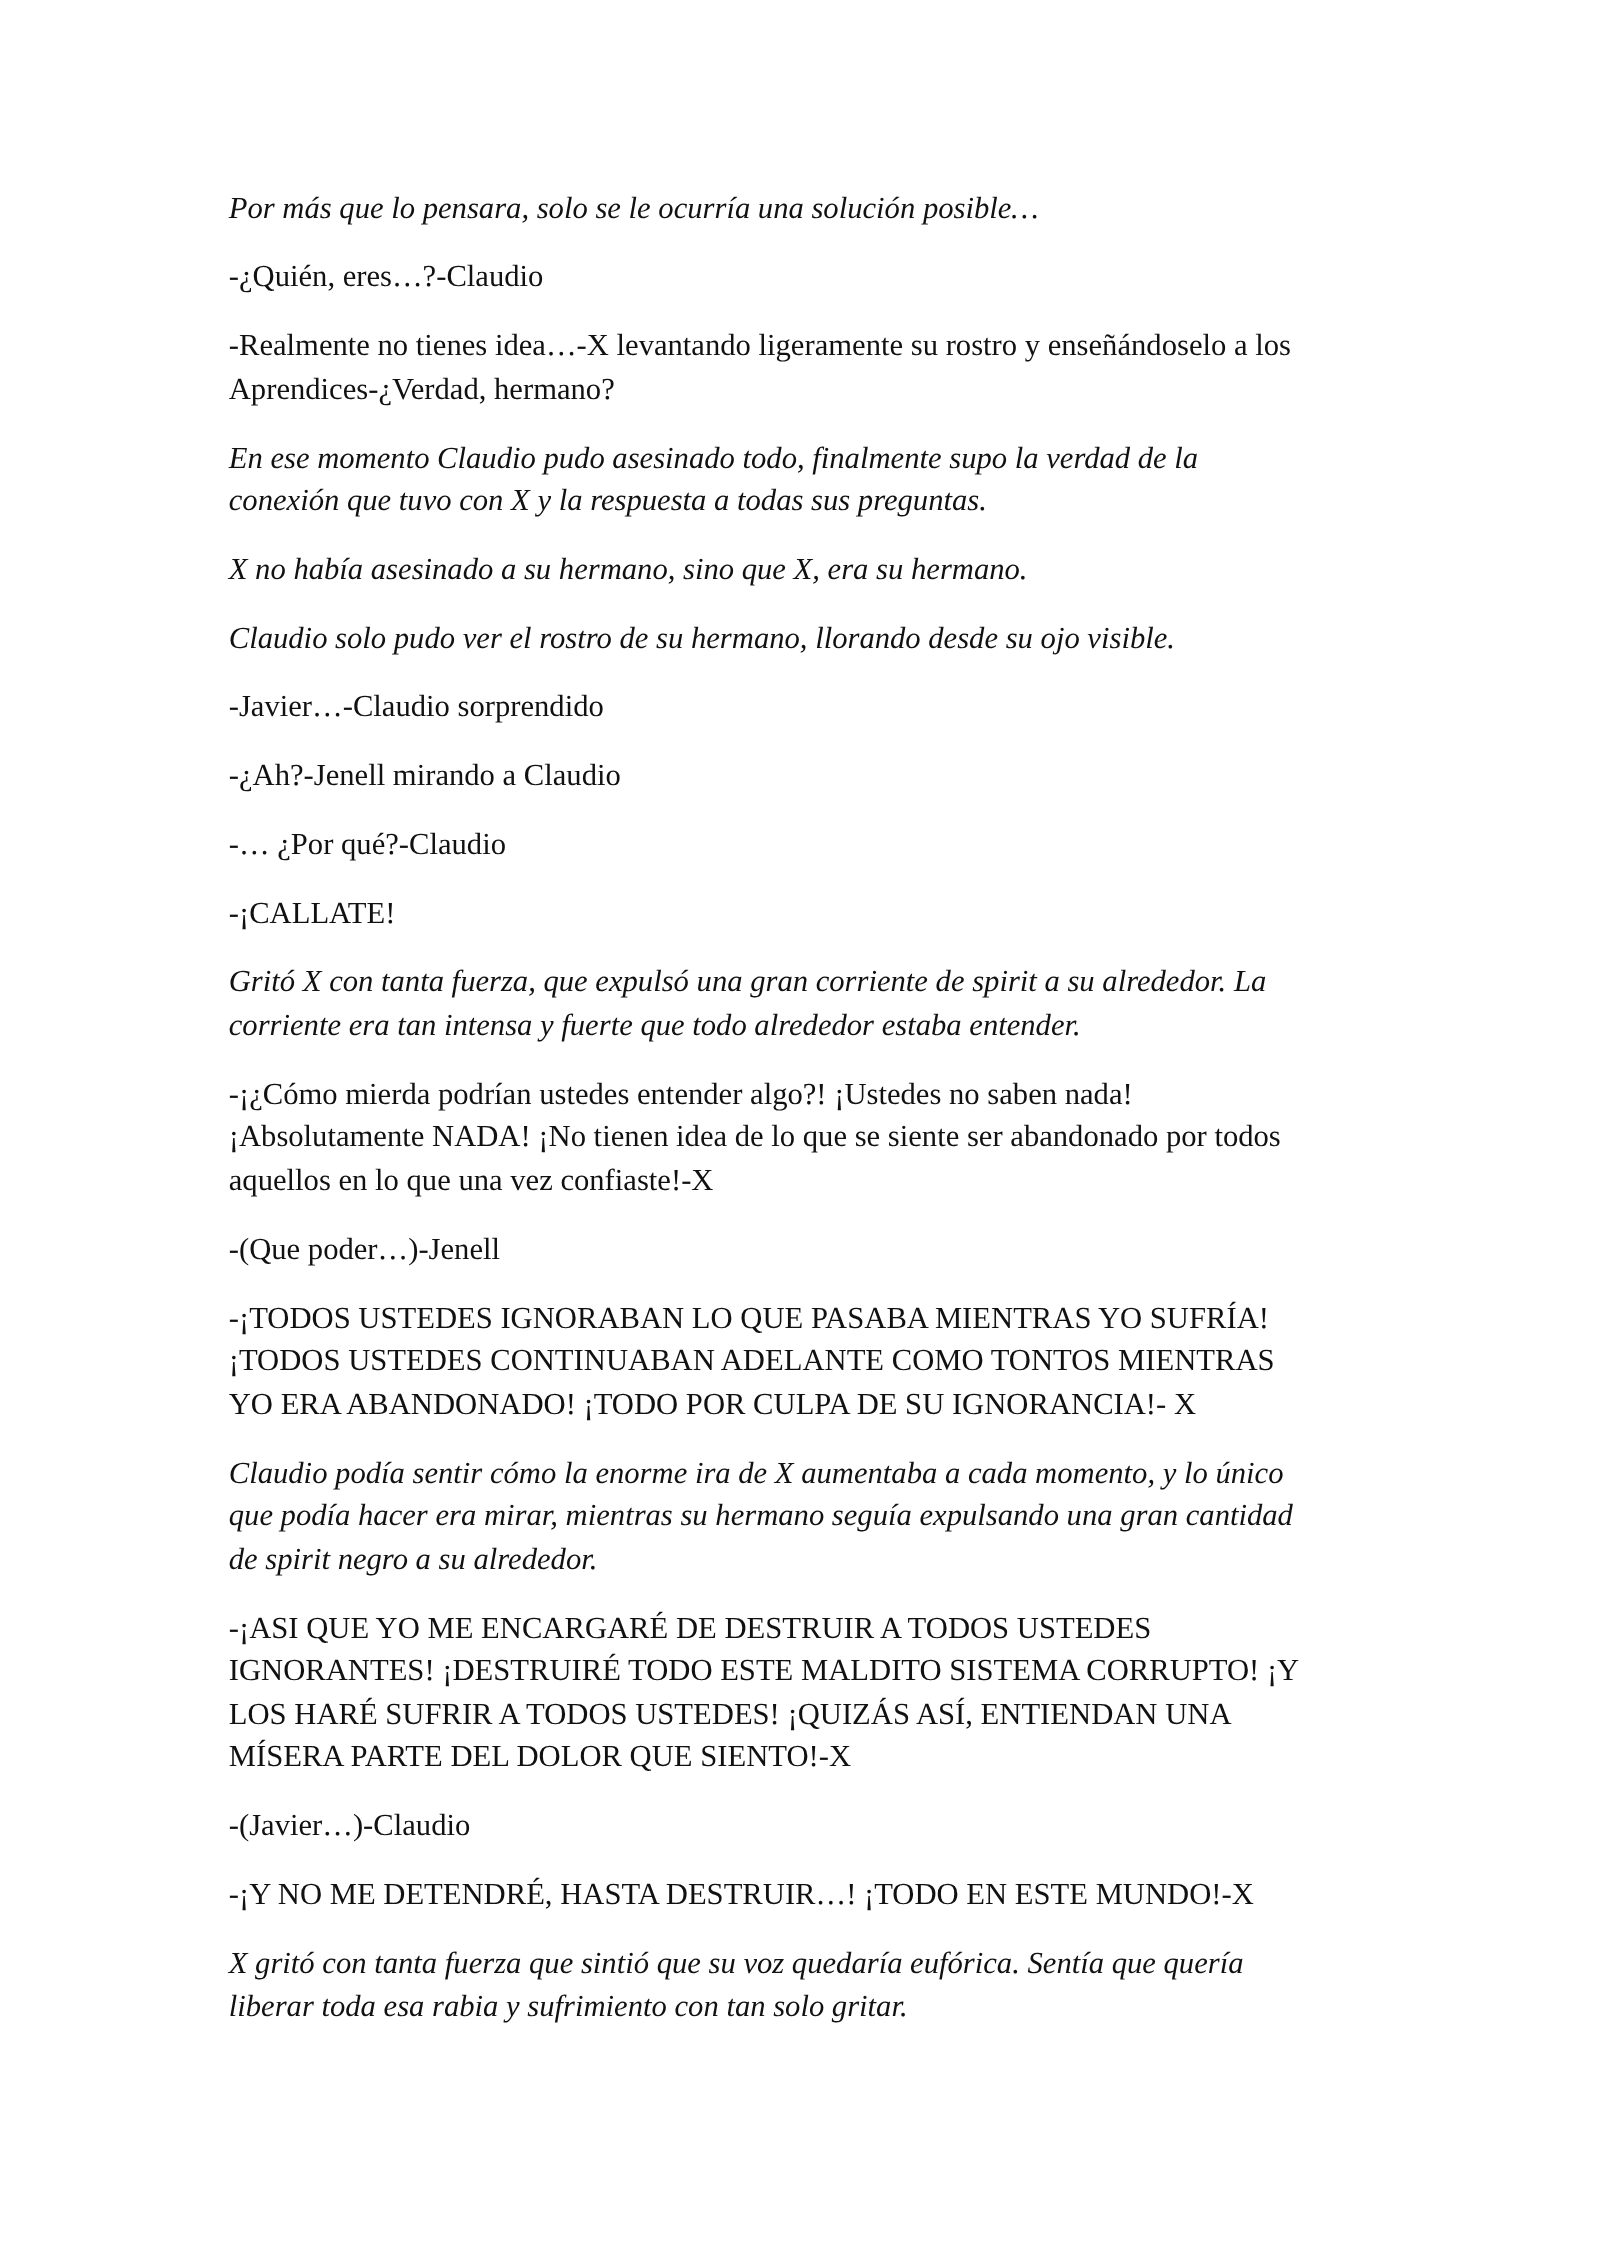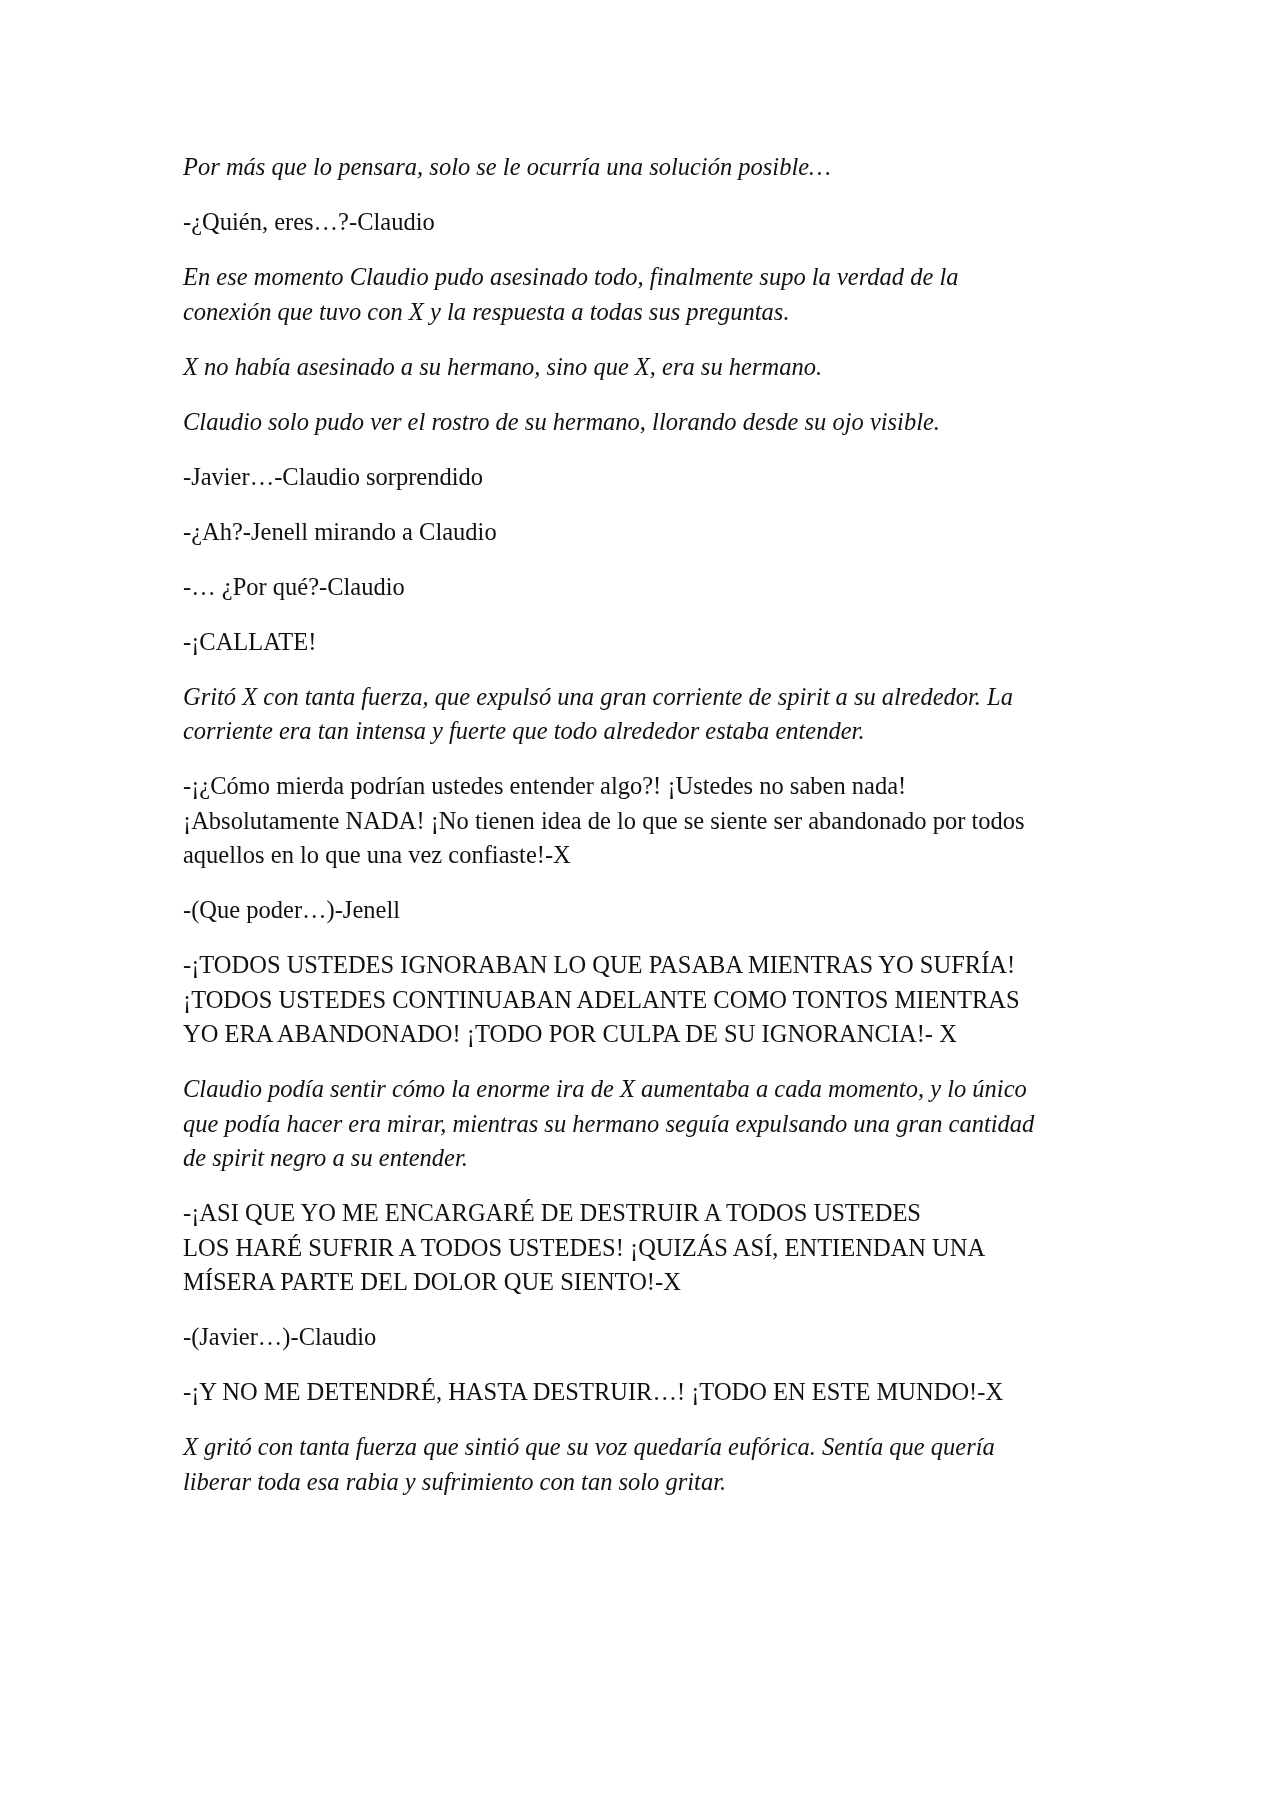--- a/index.html
+++ b/index.html
@@ -50,20 +50,24 @@
   <div class="content">
 
     <p class="para narration">
       <span class="line">Por más que lo pensara, solo se le ocurría una solución posible…</span>
     </p>
 
     <p class="para dialogue">
       <span class="line">-¿Quién, eres…?-Claudio</span>
     </p>
 
+    <p class="para dialogue">
+      <span class="line">-Realmente no tienes idea…-X levantando ligeramente su rostro y enseñándoselo a los</span>
+      <span class="line">Aprendices-¿Verdad, hermano?</span>
+    </p>
 
     <p class="para narration">
       <span class="line">En ese momento Claudio  pudo asesinado todo, finalmente supo la verdad de la</span>
       <span class="line">conexión que tuvo con X y la respuesta a todas sus preguntas.</span>
     </p>
 
     <p class="para narration">
       <span class="line">X no había asesinado a su hermano, sino que X, era su hermano.</span>
     </p>
 
@@ -104,25 +108,26 @@
 
     <p class="para dialogue">
       <span class="line">-¡TODOS USTEDES IGNORABAN LO QUE PASABA MIENTRAS YO SUFRÍA!</span>
       <span class="line">¡TODOS USTEDES CONTINUABAN ADELANTE COMO TONTOS MIENTRAS</span>
       <span class="line">YO ERA ABANDONADO! ¡TODO POR CULPA DE SU IGNORANCIA!- X</span>
     </p>
 
     <p class="para narration">
       <span class="line">Claudio podía sentir cómo la enorme ira de X aumentaba a cada momento, y lo único</span>
       <span class="line">que podía hacer era mirar, mientras su hermano seguía expulsando una gran cantidad</span>
-      <span class="line">de spirit negro a su entender.</span>
+      <span class="line">de spirit negro a su alrededor.</span>
     </p>
 
     <p class="para dialogue">
       <span class="line">-¡ASI QUE YO ME ENCARGARÉ DE DESTRUIR A TODOS USTEDES</span>
+      <span class="line">IGNORANTES! ¡DESTRUIRÉ TODO ESTE MALDITO SISTEMA CORRUPTO! ¡Y</span>
       <span class="line">LOS HARÉ SUFRIR A TODOS USTEDES! ¡QUIZÁS ASÍ, ENTIENDAN UNA</span>
       <span class="line">MÍSERA PARTE DEL DOLOR QUE SIENTO!-X</span>
     </p>
 
     <p class="para dialogue">
       <span class="line">-(Javier…)-Claudio</span>
     </p>
 
     <p class="para dialogue">
       <span class="line">-¡Y NO ME DETENDRÉ, HASTA DESTRUIR…! ¡TODO EN ESTE MUNDO!-X</span>

